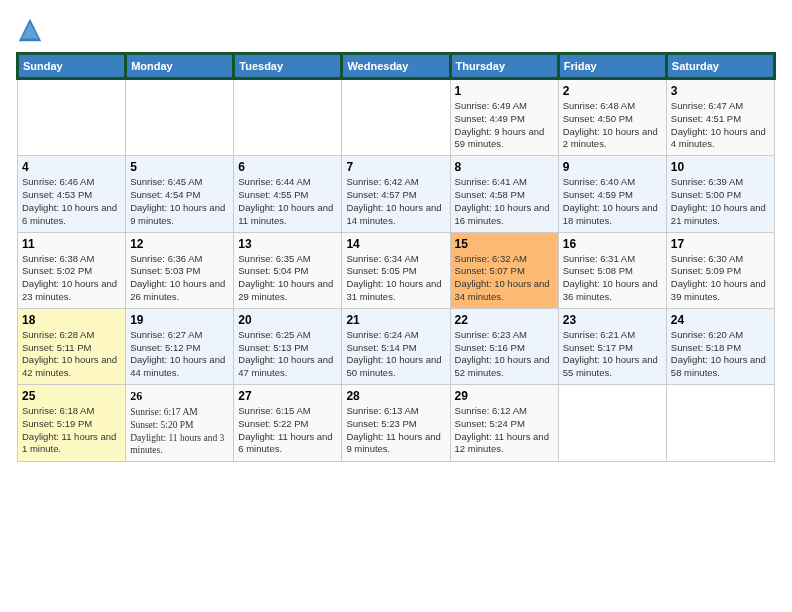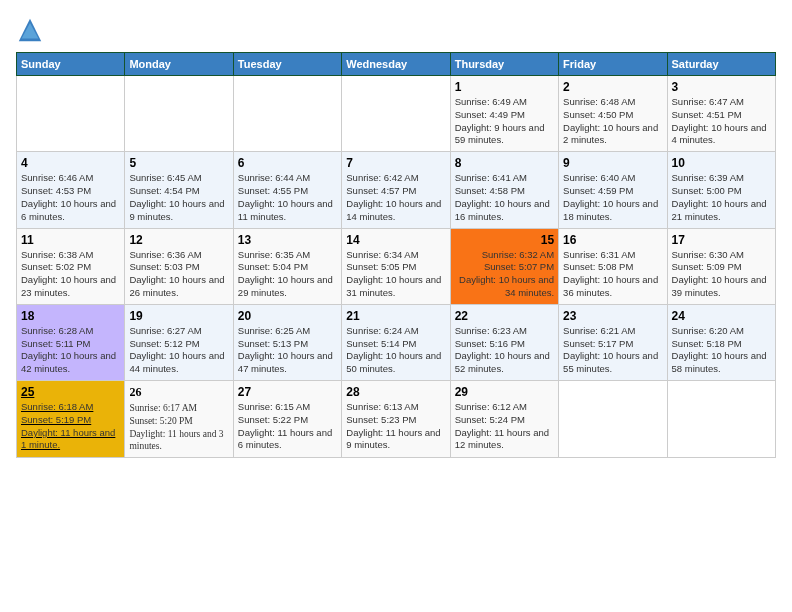--- a/index.html
+++ b/index.html
@@ -51,21 +51,21 @@
       width: 100%;
       border-collapse: collapse;
       font-size: 10.5px;
     }
     thead tr th {
       background-color: #3a7fc1;
       color: #fff;
       padding: 5px 4px;
       text-align: left;
       font-size: 11px;
-      border: 1px solid #14532d;
+      border: 3px solid #14532d;
     }
     tbody tr td {
       border: 1px solid #ccc;
       vertical-align: top;
       padding: 4px;
       width: calc(100% / 7);
       min-height: 80px;
     }
     tbody tr:nth-child(odd) td {
       background-color: #f9f9f9;
@@ -179,35 +179,35 @@
           <div class="day-info">Sunrise: 6:36 AM<br>Sunset: 5:03 PM<br>Daylight: 10 hours and 26 minutes.</div>
         </td>
         <td style="background-color: rgb(249, 249, 249);">
           <span class="day-num">13</span>
           <div class="day-info">Sunrise: 6:35 AM<br>Sunset: 5:04 PM<br>Daylight: 10 hours and 29 minutes.</div>
         </td>
         <td style="background-color: rgb(249, 249, 249); margin-left: 11px;">
           <span class="day-num">14</span>
           <div class="day-info">Sunrise: 6:34 AM<br>Sunset: 5:05 PM<br>Daylight: 10 hours and 31 minutes.</div>
         </td>
-        <td style="background-color: #f97316; text-align: right;">
+        <td style="background-color: #fdba74;">
           <span class="day-num">15</span>
           <div class="day-info">Sunrise: 6:32 AM<br>Sunset: 5:07 PM<br>Daylight: 10 hours and 34 minutes.</div>
         </td>
         <td style="background-color: rgb(249, 249, 249); margin-left: 12px;">
           <span class="day-num">16</span>
           <div class="day-info">Sunrise: 6:31 AM<br>Sunset: 5:08 PM<br>Daylight: 10 hours and 36 minutes.</div>
         </td>
         <td style="background-color: rgb(249, 249, 249);">
           <span class="day-num">17</span>
           <div class="day-info">Sunrise: 6:30 AM<br>Sunset: 5:09 PM<br>Daylight: 10 hours and 39 minutes.</div>
         </td>
       </tr>
       <tr>
-        <td style="background-color: #c4b5fd;">
+        <td style="background-color: #fef9c3;">
           <span class="day-num">18</span>
           <div class="day-info">Sunrise: 6:28 AM<br>Sunset: 5:11 PM<br>Daylight: 10 hours and 42 minutes.</div>
         </td>
         <td style="background-color: rgb(238, 244, 251);">
           <span class="day-num">19</span>
           <div class="day-info">Sunrise: 6:27 AM<br>Sunset: 5:12 PM<br>Daylight: 10 hours and 44 minutes.</div>
         </td>
         <td style="background-color: rgb(238, 244, 251);">
           <span class="day-num">20</span>
           <div class="day-info">Sunrise: 6:25 AM<br>Sunset: 5:13 PM<br>Daylight: 10 hours and 47 minutes.</div>
@@ -223,21 +223,21 @@
         <td style="background-color: rgb(238, 244, 251); margin-left: 20px;">
           <span class="day-num">23</span>
           <div class="day-info">Sunrise: 6:21 AM<br>Sunset: 5:17 PM<br>Daylight: 10 hours and 55 minutes.</div>
         </td>
         <td style="background-color: rgb(238, 244, 251); margin-top: 12px;">
           <span class="day-num">24</span>
           <div class="day-info">Sunrise: 6:20 AM<br>Sunset: 5:18 PM<br>Daylight: 10 hours and 58 minutes.</div>
         </td>
       </tr>
       <tr>
-        <td style="background-color: #eab308; text-decoration: underline;">
+        <td style="background-color: #fef9c3;">
           <span class="day-num">25</span>
           <div class="day-info">Sunrise: 6:18 AM<br>Sunset: 5:19 PM<br>Daylight: 11 hours and 1 minute.</div>
         </td>
         <td style="background-color: rgb(249, 249, 249); font-family: Liberation Serif, serif;">
           <span class="day-num">26</span>
           <div class="day-info">Sunrise: 6:17 AM<br>Sunset: 5:20 PM<br>Daylight: 11 hours and 3 minutes.</div>
         </td>
         <td style="background-color: rgb(249, 249, 249);">
           <span class="day-num">27</span>
           <div class="day-info">Sunrise: 6:15 AM<br>Sunset: 5:22 PM<br>Daylight: 11 hours and 6 minutes.</div>

